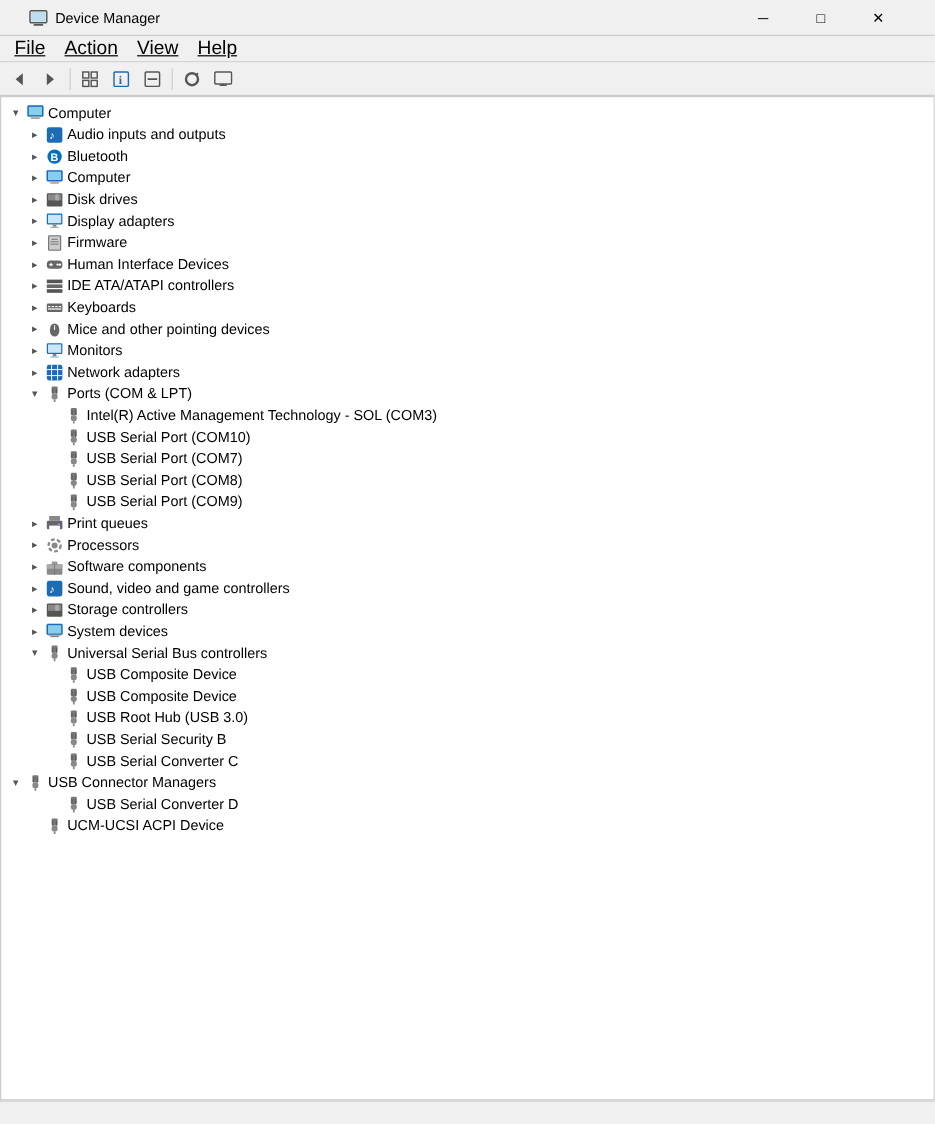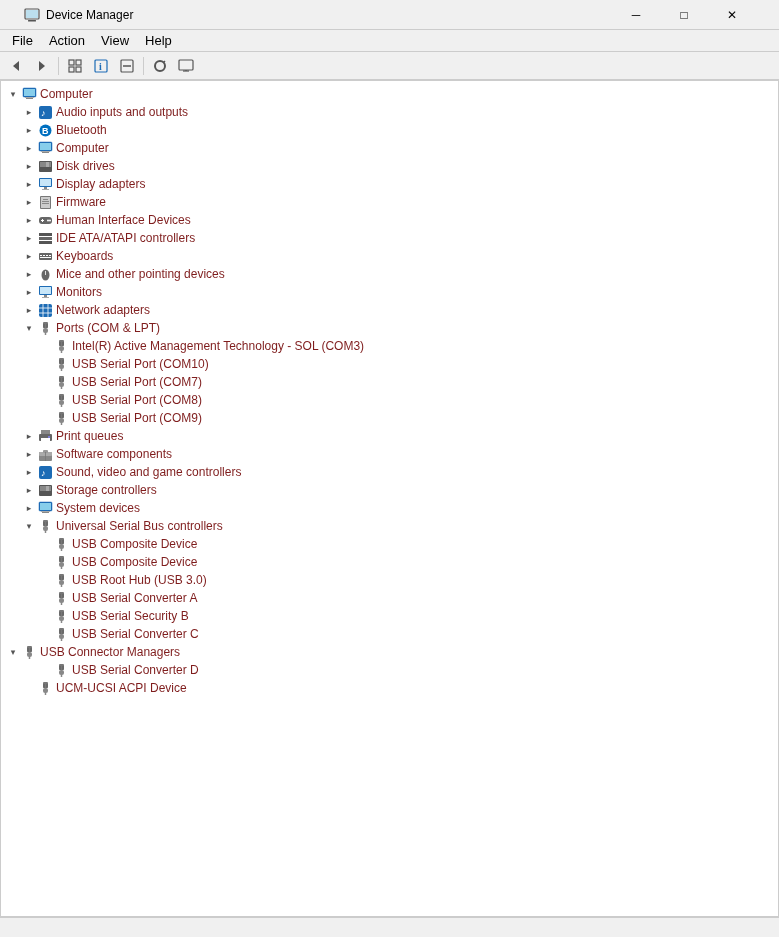--- a/index.html
+++ b/index.html
@@ -54,21 +54,22 @@
       background: #f0f0f0;
       height: 22px;
       display: flex;
       align-items: center;
       padding: 0 4px;
       border-bottom: 1px solid #ccc;
     }
     .menu-item {
       padding: 2px 8px;
       cursor: pointer;
-      font-size: 13px;
+      font-size: 16px;
+      text-decoration: underline;
     }
 
     
     .toolbar {
       background: #f0f0f0;
       height: 28px;
       display: flex;
       align-items: center;
       padding: 0 4px;
       border-bottom: 1px solid #ccc;
@@ -136,21 +137,21 @@
       margin-right: 3px;
       flex-shrink: 0;
       display: flex;
       align-items: center;
       justify-content: center;
       font-size: 13px;
     }
 
     .tree-label {
       font-size: 12px;
-      color: #7f1d1d;
+      color: #000000;
     }
 
     
     .indent-0 { padding-left: 4px; }
     .indent-1 { padding-left: 20px; }
     .indent-2 { padding-left: 36px; }
 
     
     .status-bar {
       height: 20px;
@@ -479,20 +480,30 @@
             <rect x="3" y="9" width="9" height="4" fill="white"></rect>
             <circle cx="11" cy="8" r="1" fill="#88f"></circle>
           </svg>
         </span>
         <span class="tree-label">Print queues</span>
       </div>
       <div class="tree-item indent-1">
         <span class="expander collapsed"></span>
         <span class="tree-icon">
           <svg width="15" height="15" viewBox="0 0 15 15">
+            <circle cx="7.5" cy="7.5" r="2.5" fill="#888"></circle>
+            <circle cx="7.5" cy="7.5" r="5" fill="none" stroke="#888" stroke-width="2" stroke-dasharray="3 2"></circle>
+          </svg>
+        </span>
+        <span class="tree-label">Processors</span>
+      </div>
+      <div class="tree-item indent-1">
+        <span class="expander collapsed"></span>
+        <span class="tree-icon">
+          <svg width="15" height="15" viewBox="0 0 15 15">
             <rect x="1" y="5" width="13" height="9" rx="1" fill="#888"></rect>
             <rect x="1" y="5" width="13" height="4" rx="1" fill="#aaa"></rect>
             <rect x="5" y="3" width="5" height="3" rx="1" fill="#999"></rect>
             <line x1="7.5" y1="5" x2="7.5" y2="14" stroke="#777" stroke-width="0.8"></line>
           </svg>
         </span>
         <span class="tree-label">Software components</span>
       </div>
       <div class="tree-item indent-1">
         <span class="expander collapsed"></span>
@@ -583,33 +594,20 @@
         <span class="expander leaf"></span>
         <span class="tree-icon">
           <svg width="15" height="15" viewBox="0 0 15 15">
             <rect x="5" y="1" width="5" height="6" rx="1" fill="#777"></rect>
             <line x1="6" y1="3" x2="6" y2="7" stroke="#555" stroke-width="0.8"></line>
             <line x1="9" y1="3" x2="9" y2="7" stroke="#555" stroke-width="0.8"></line>
             <rect x="5" y="7" width="5" height="5" rx="2" fill="#888"></rect>
             <line x1="7.5" y1="12" x2="7.5" y2="14" stroke="#888" stroke-width="1.5"></line>
           </svg>
         </span>
-        <span class="tree-label">USB Serial Converter A</span>
-      </div>
-      <div class="tree-item indent-2">
-        <span class="expander leaf"></span>
-        <span class="tree-icon">
-          <svg width="15" height="15" viewBox="0 0 15 15">
-            <rect x="5" y="1" width="5" height="6" rx="1" fill="#777"></rect>
-            <line x1="6" y1="3" x2="6" y2="7" stroke="#555" stroke-width="0.8"></line>
-            <line x1="9" y1="3" x2="9" y2="7" stroke="#555" stroke-width="0.8"></line>
-            <rect x="5" y="7" width="5" height="5" rx="2" fill="#888"></rect>
-            <line x1="7.5" y1="12" x2="7.5" y2="14" stroke="#888" stroke-width="1.5"></line>
-          </svg>
-        </span>
         <span class="tree-label">USB Serial Security B</span>
       </div>
       <div class="tree-item indent-2">
         <span class="expander leaf"></span>
         <span class="tree-icon">
           <svg width="15" height="15" viewBox="0 0 15 15">
             <rect x="5" y="1" width="5" height="6" rx="1" fill="#777"></rect>
             <line x1="6" y1="3" x2="6" y2="7" stroke="#555" stroke-width="0.8"></line>
             <line x1="9" y1="3" x2="9" y2="7" stroke="#555" stroke-width="0.8"></line>
             <rect x="5" y="7" width="5" height="5" rx="2" fill="#888"></rect>

